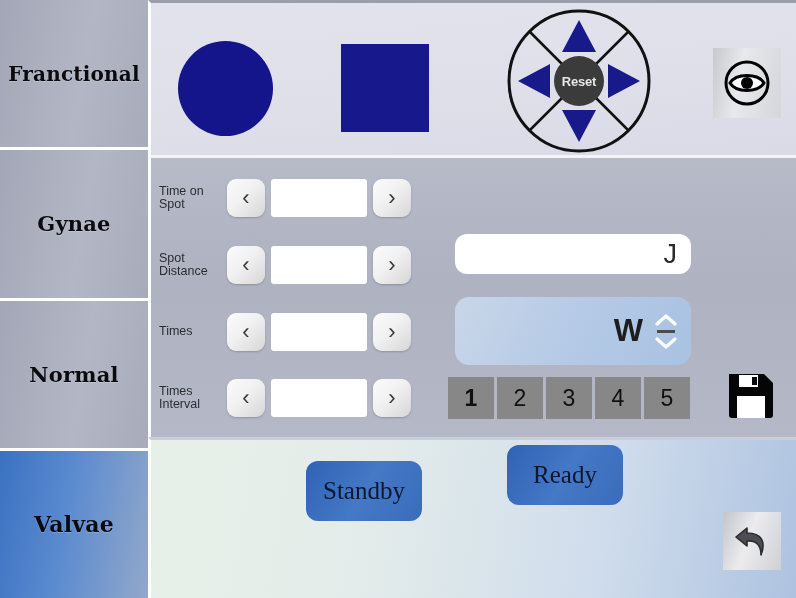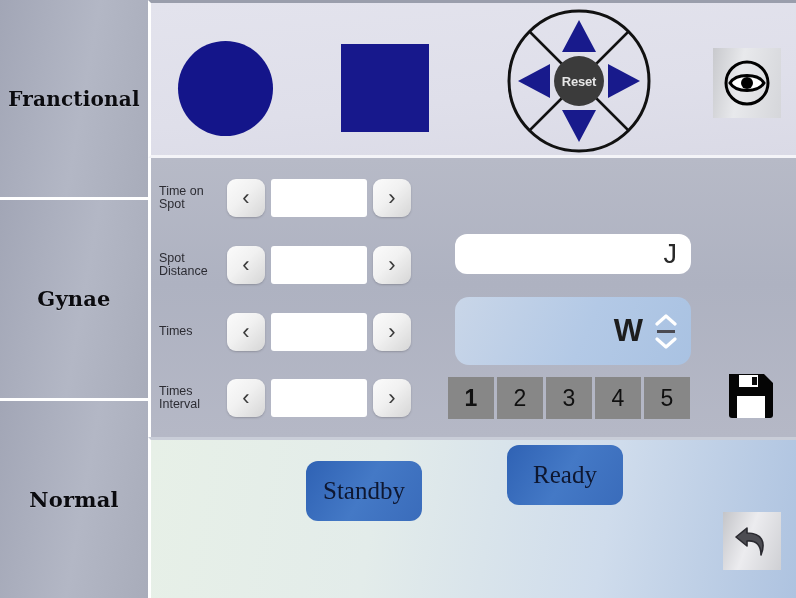--- a/index.html
+++ b/index.html
@@ -320,20 +320,23 @@
 
   <div id="sidebar">
     <div class="side-item">
       <div class="side-label">Franctional</div>
     </div>
     <div class="side-item">
       <div class="side-label">Gynae</div>
     </div>
     <div class="side-item">
       <div class="side-label">Normal</div>
+    </div>
+    <div class="side-item active">
+      <div class="side-label">Valvae</div>
     </div>
   </div>
 
   <div id="right">
 
     <div id="toolbar">
 
       <div class="shape-circle"></div>
       <div class="shape-square"></div>
 

